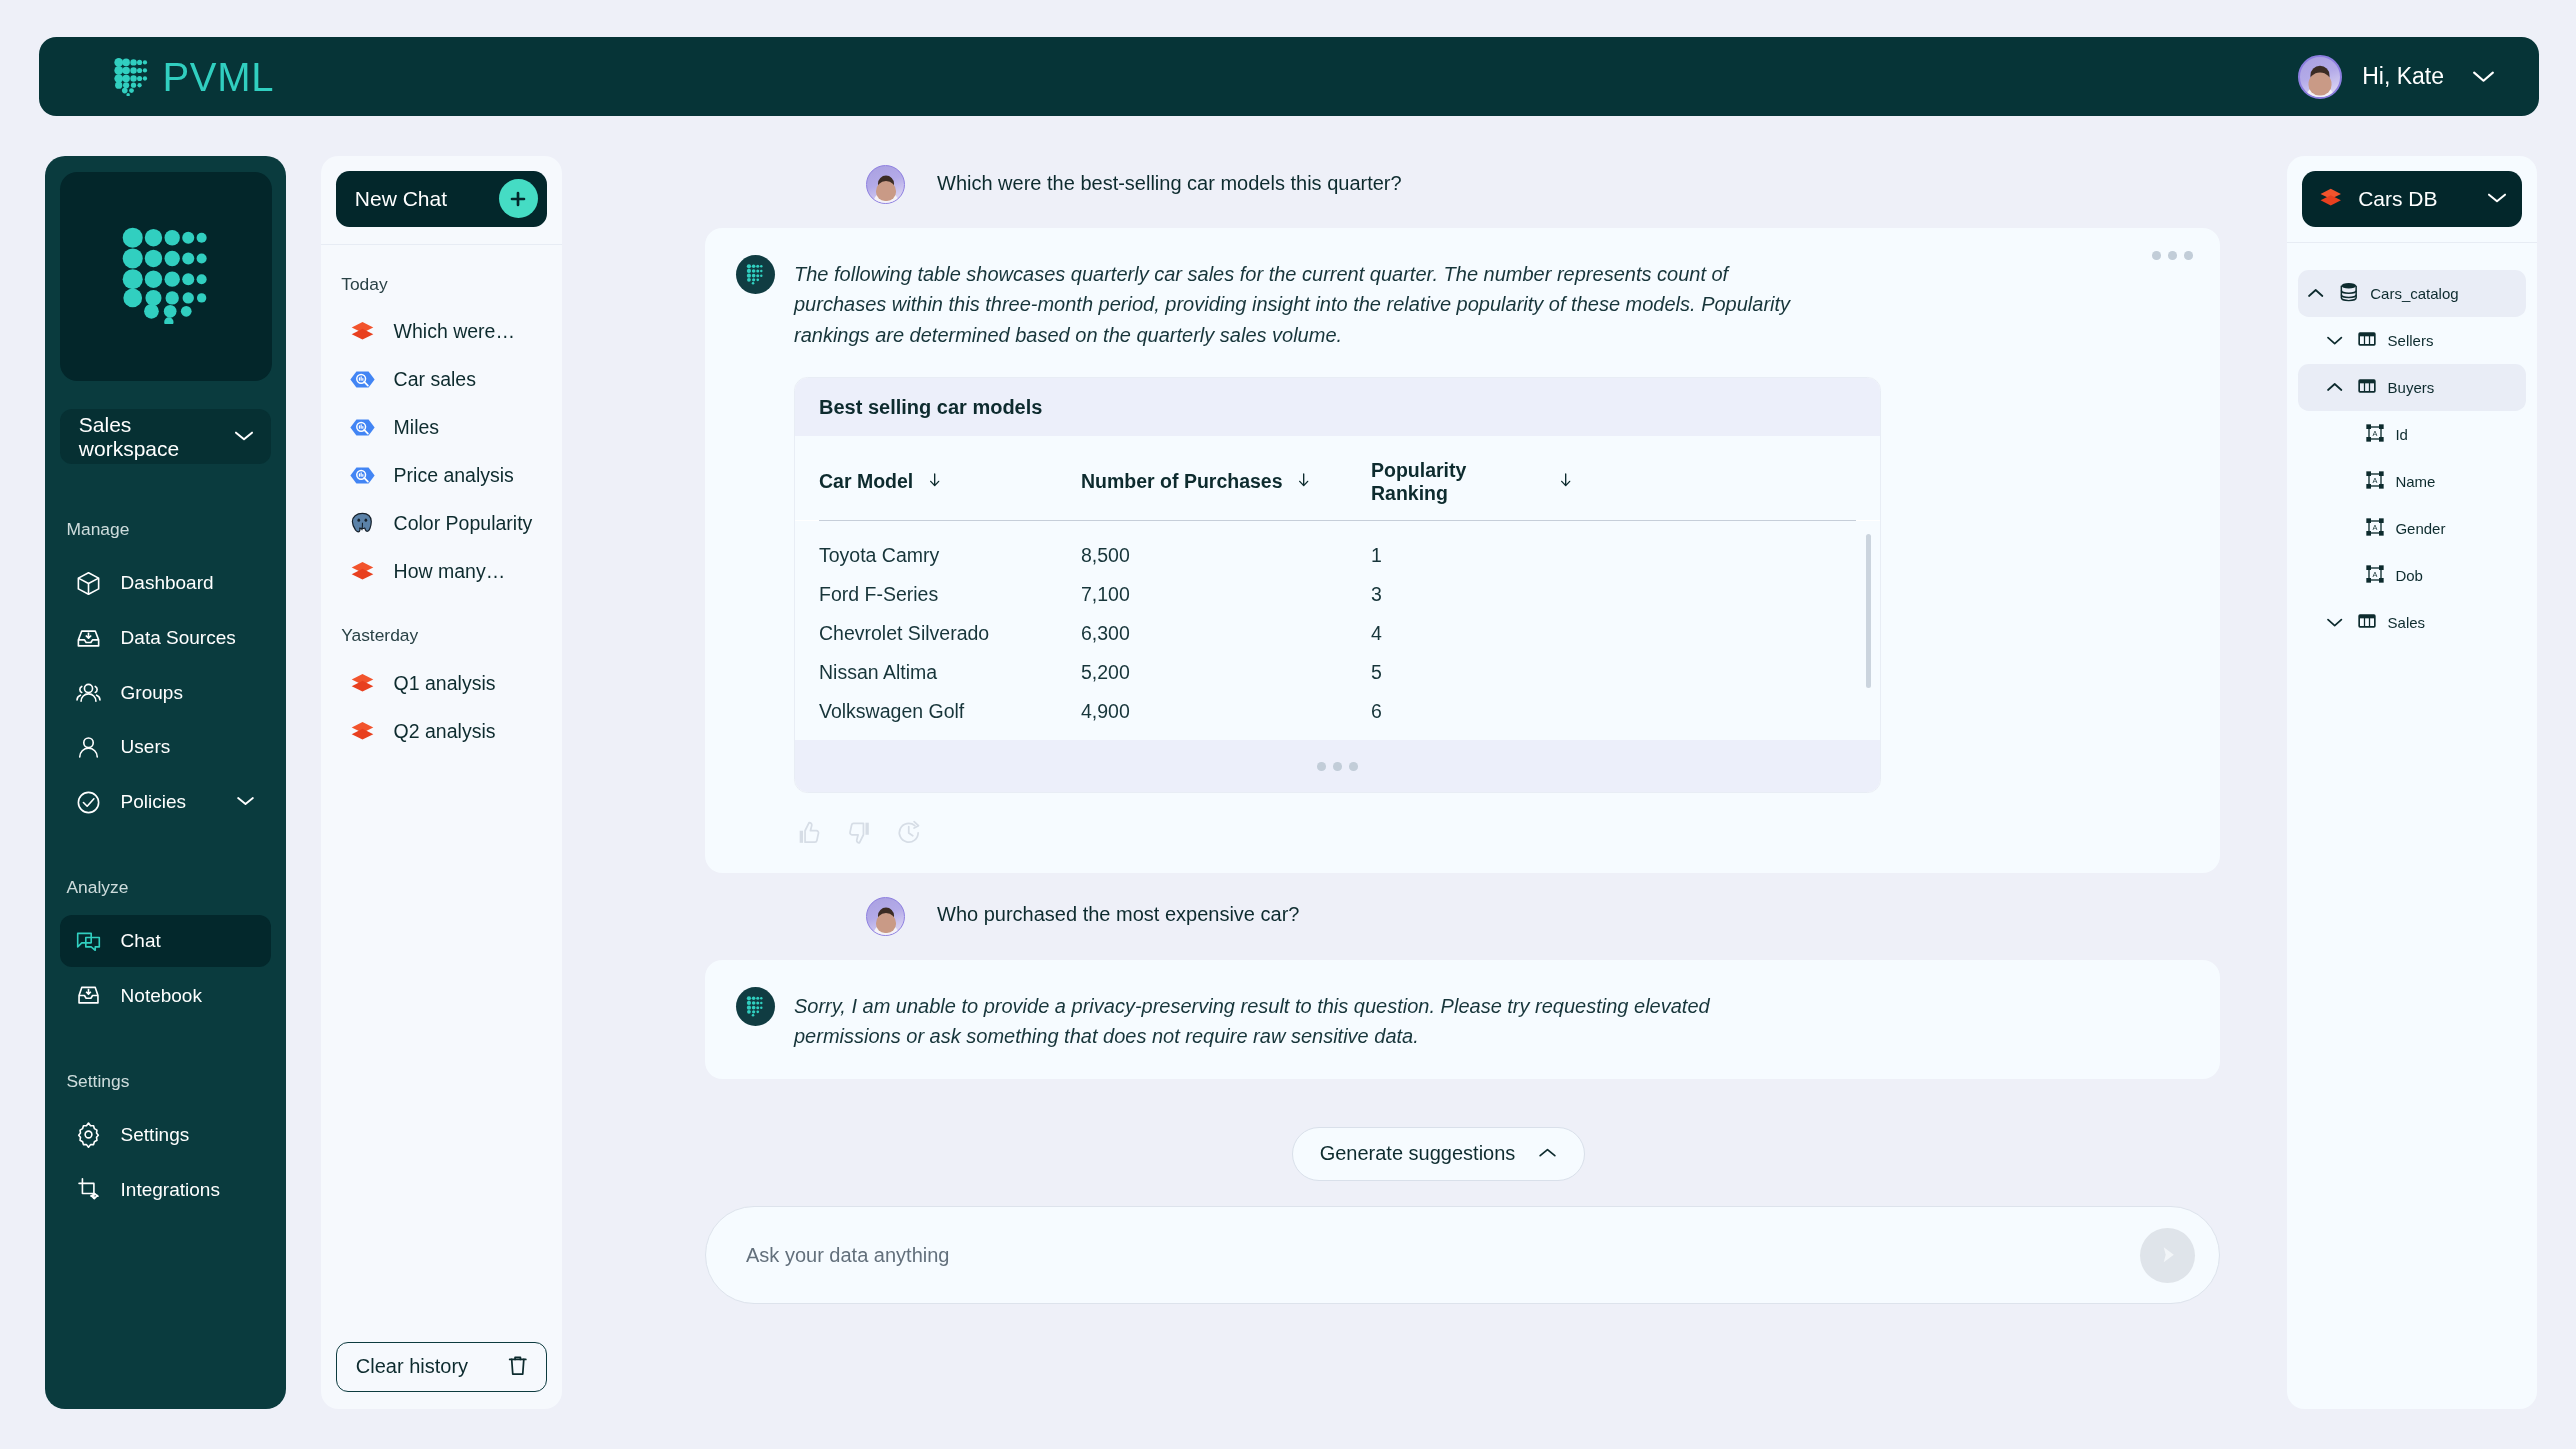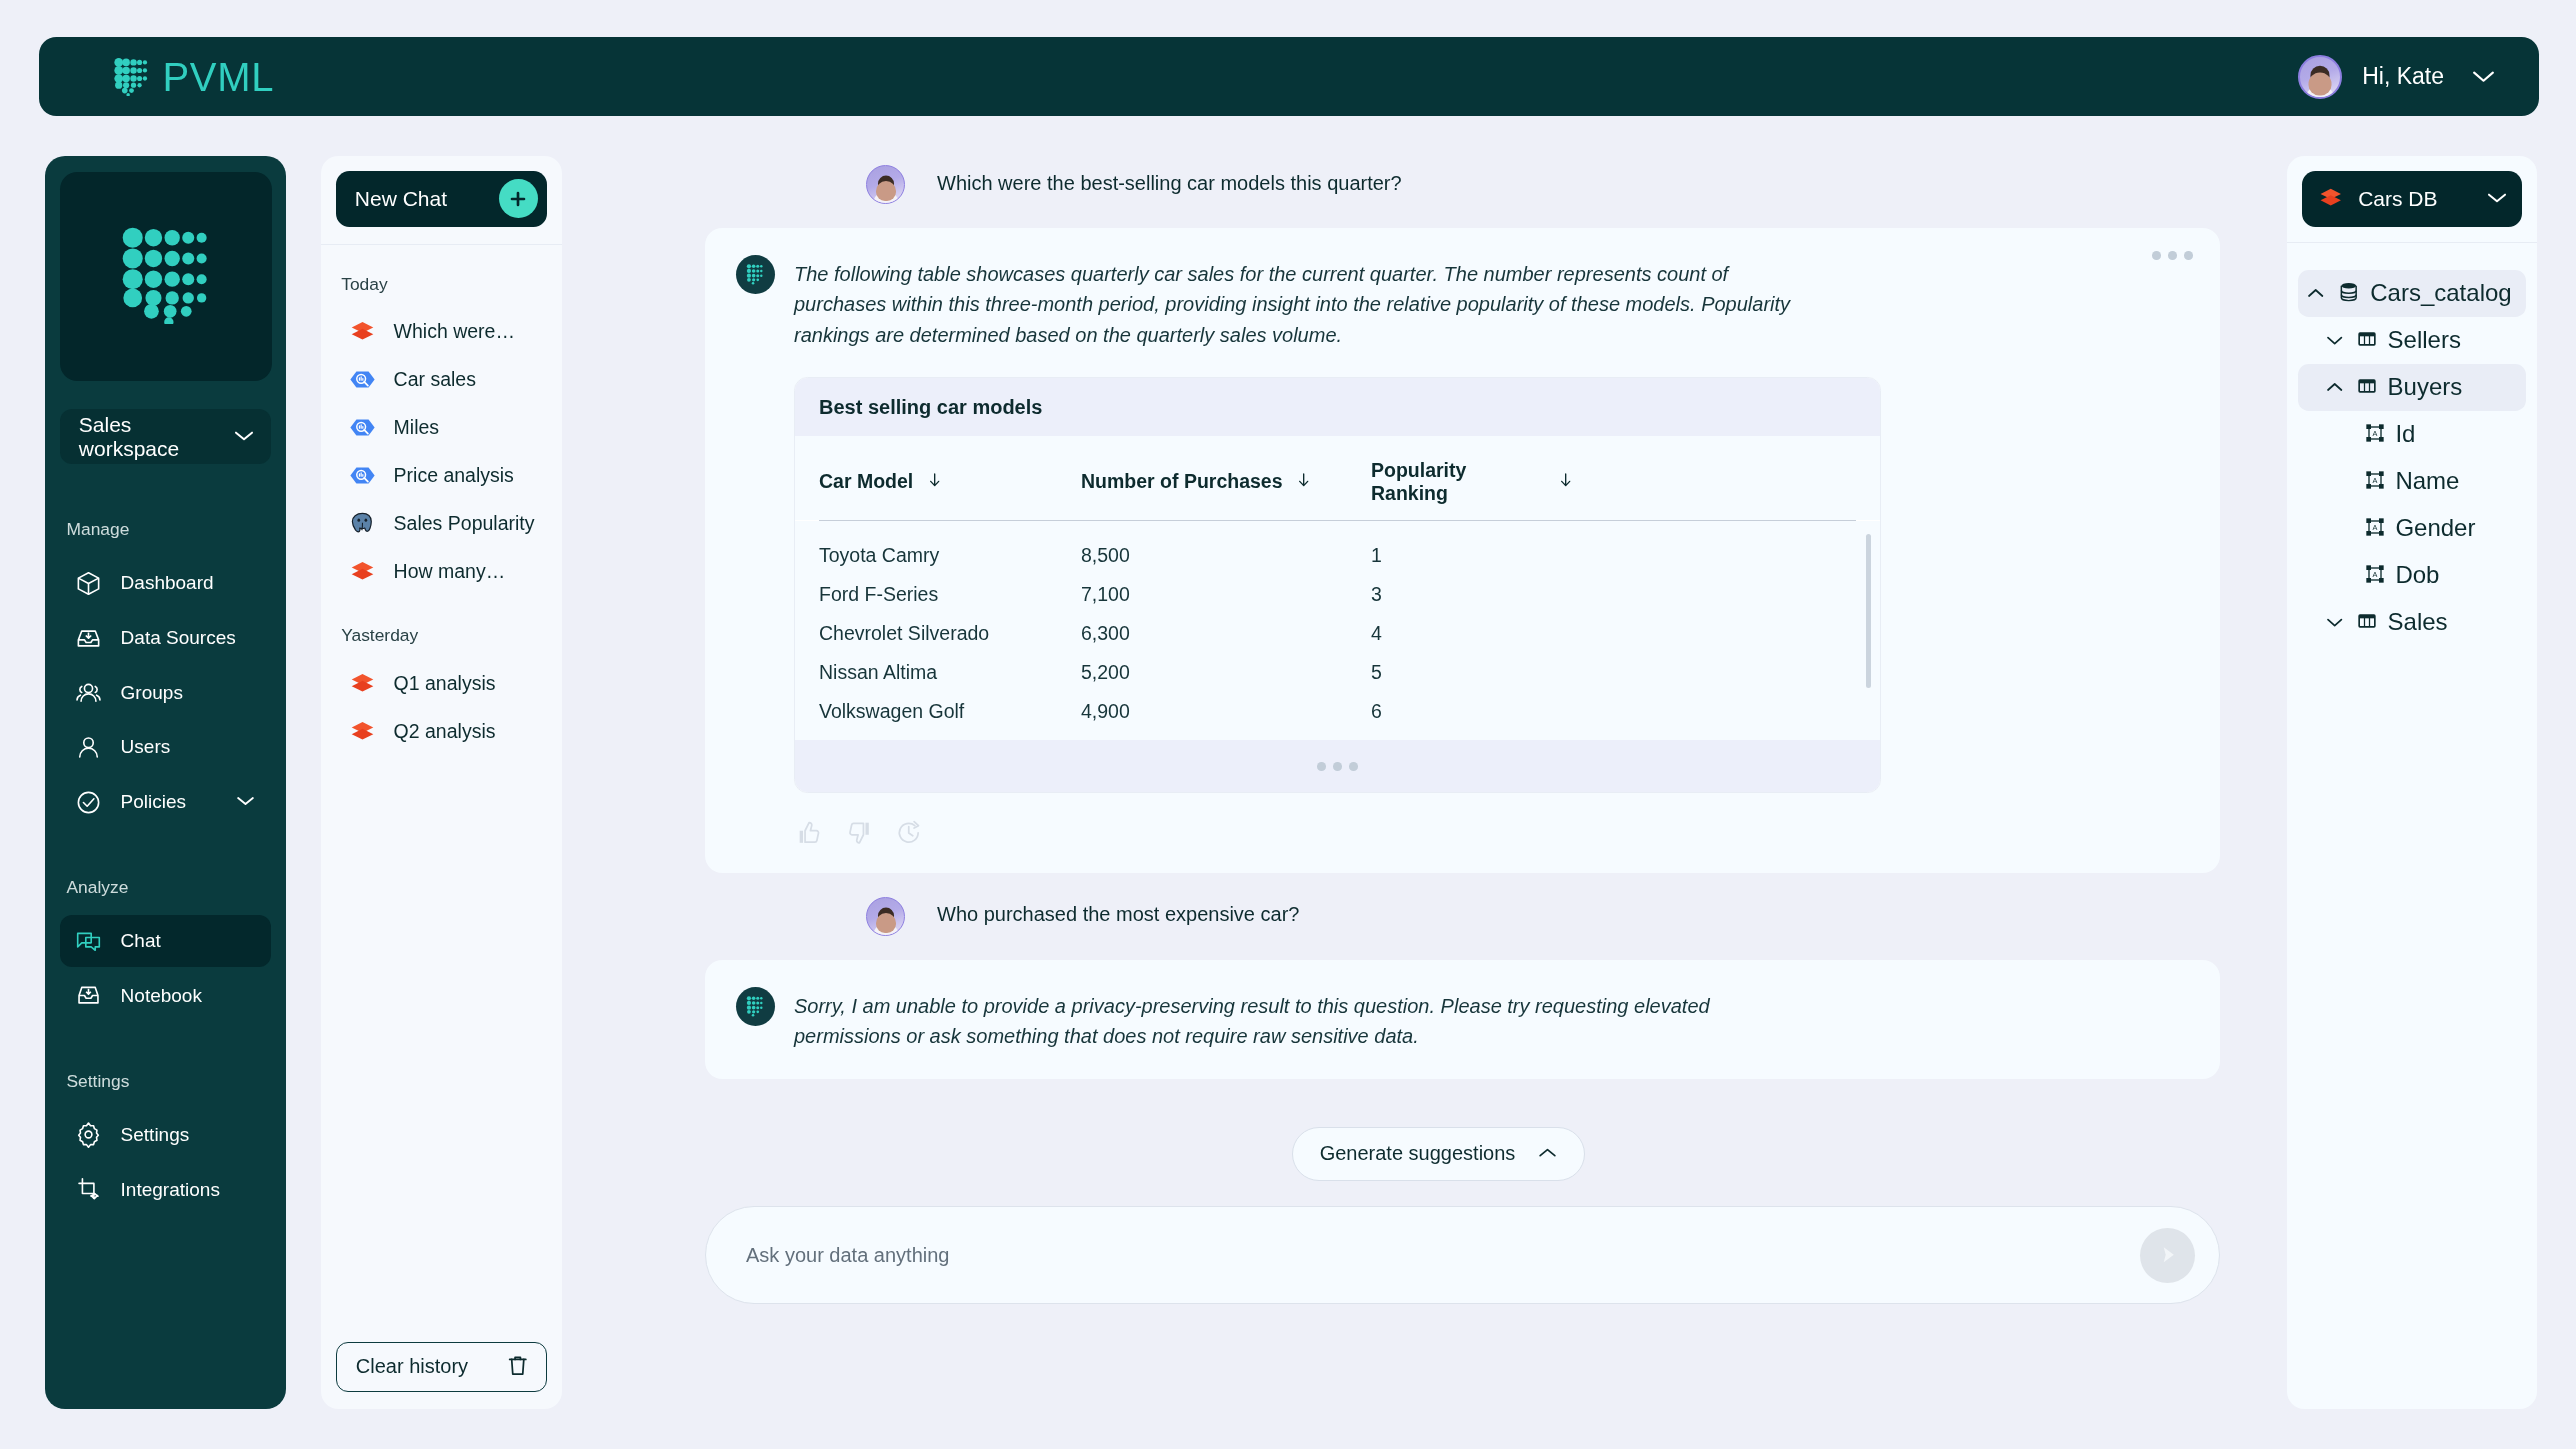--- a/index.html
+++ b/index.html
@@ -231,21 +231,21 @@
     display: flex; align-items: center; gap: 13.4px;
     padding: 0 14.8px 0 16px;
   }
   .db-label { color: #ffffff; font-size: 21px; flex: 1; }
   .tree { padding: 27px 10.7px 0; }
   .tree-row {
     height: 47px; display: flex; align-items: center; gap: 10.7px;
     border-radius: 10.7px; padding-right: 6.7px;
   }
   .tree-row.sel { background: #e9edf6; }
-  .tree-label { font-size: 24px; color: #0d2b2e; }
+  .tree-label { font-size: 15px; color: #0d2b2e; }
   .lvl0 { padding-left: 6.7px; }
   .lvl1 { padding-left: 25.5px; }
   .lvl2 { padding-left: 67px; }
   .tw { width: 23px; display: flex; justify-content: center; flex: none; }
 </style>
 </head>
 <body>
 
 <div class="app">
 
@@ -502,21 +502,21 @@
       </div>
       <div class="hist-item">
         <span class="src-ico">
           <svg viewBox="0 0 40 40" width="27" height="27">
               <path d="M20 5 C11 5 5 10 5 17 c0 6 3 10 5 13 1.5 2.2 4 3 5.5 1.5 1-1 .8-3 .3-4.6 2 .8 5.5 .8 7.6 -.2 .4 1.6 1.6 4.6 3.6 4.8 2 .2 3.2-1.8 4-4 1.3-3.6 2-6.6 2-10.5 C33 9.5 28 5 20 5 Z" fill="#5b82a8" stroke="#16212b" stroke-width="1.8" stroke-linejoin="round"></path>
               <ellipse cx="14.5" cy="15" rx="2" ry="2.4" fill="#16212b"></ellipse>
               <ellipse cx="25" cy="15" rx="2" ry="2.4" fill="#16212b"></ellipse>
               <path d="M20 19 c0 4 0 8 -1 11" stroke="#16212b" stroke-width="1.6" fill="none"></path>
             </svg>
         </span>
-        <span class="hist-label">Sales Popularity</span>
+        <span class="hist-label">Color Popularity</span>
       </div>
       <div class="hist-item">
         <span class="src-ico">
           <svg viewBox="0 0 40 40" width="27" height="27">
               <path d="M20 6 L36 14 L20 22 L4 14 Z" fill="#f2542d"></path>
               <path d="M20 16 L36 24 L20 32 L4 24 Z" fill="#e8401f"></path>
             </svg>
         </span>
         <span class="hist-label">How many…</span>
       </div>

